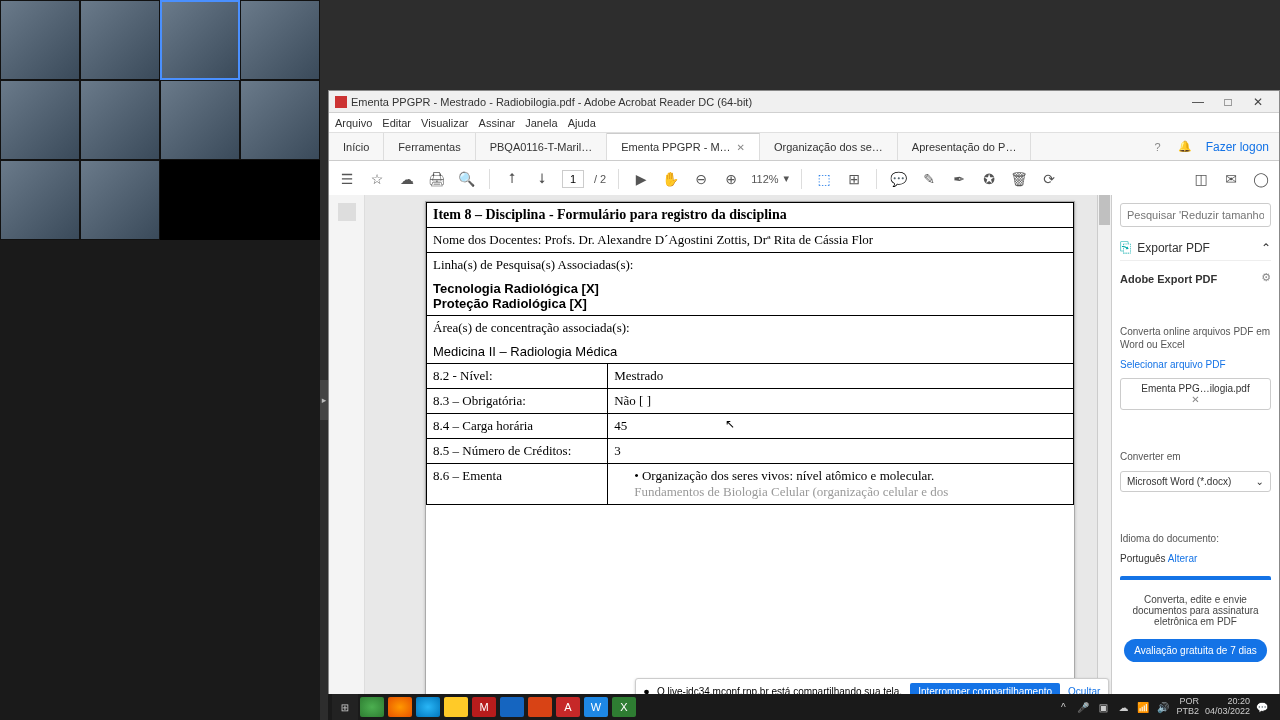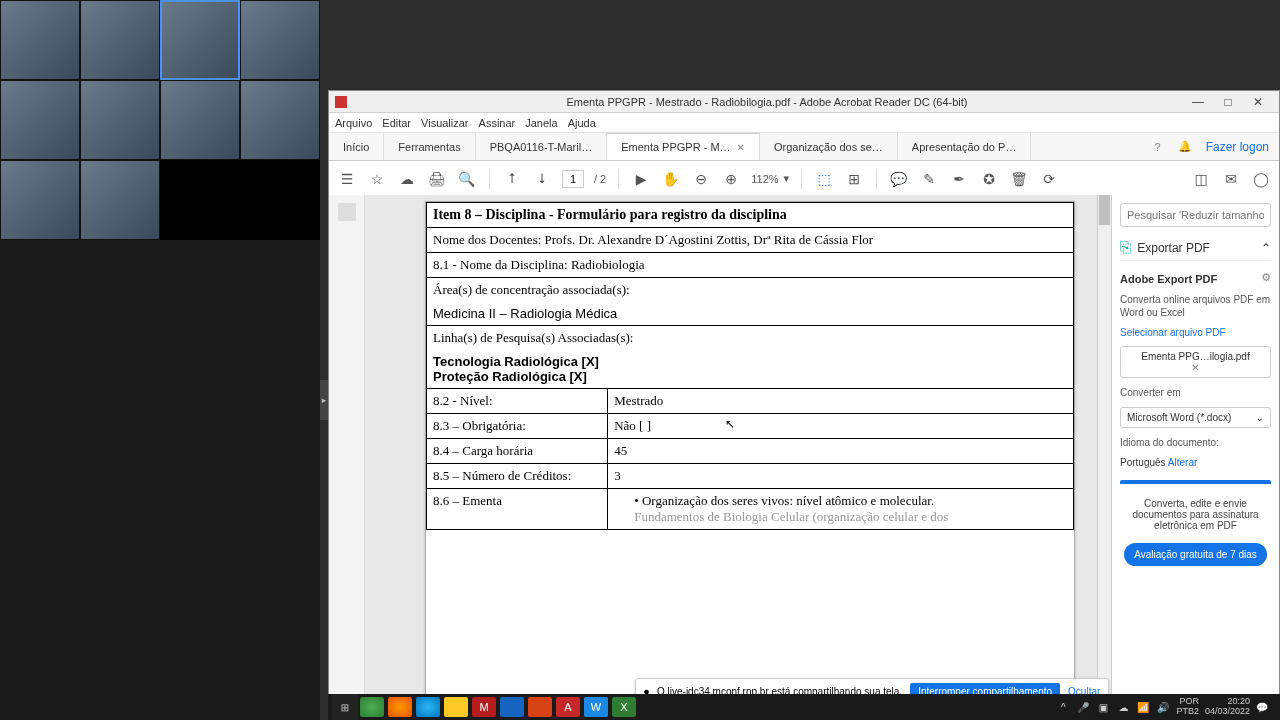--- a/index.html
+++ b/index.html
@@ -6,21 +6,21 @@
   body { font-family: Arial, sans-serif; background: #2d2d2d; width: 1280px; height: 720px; overflow: hidden; position: relative; }
   .video-grid { position: absolute; top: 0; left: 0; width: 320px; height: 240px; display: flex; flex-wrap: wrap; background: #000; }
   .video-tile { width: 80px; height: 80px; background: linear-gradient(135deg,#6a7a8a,#3a4a5a); border: 1px solid #111; display:flex; align-items:center; justify-content:center; font-size:8px; color:#ccc;}
   .video-tile.highlight { border: 2px solid #4a90ff; }
   .video-tile.empty { background:#000; border:1px solid #000;}
   .below-video { position: absolute; top: 240px; left: 0; width: 320px; bottom: 0; background: #1a1a1a; }
   .arrow-tab { position:absolute; left:320px; top:380px; width:8px; height:40px; background:#444; color:#bbb; font-size:9px; display:flex; align-items:center; justify-content:center;}
   .acrobat-window { position: absolute; top: 90px; left: 328px; right: 0; bottom: 0; background: #fff; border: 1px solid #888; }
   .titlebar { height: 22px; background: #f0f0f0; display: flex; align-items: center; padding: 0 6px; border-bottom: 1px solid #d0d0d0; font-size: 11px; color: #333; }
   .titlebar .pdf-icon { width: 12px; height: 12px; background: #c33; margin-right: 4px; }
-  .titlebar-title { flex: 1; text-align: center; }
+  .titlebar-title { flex: 1; }
   .win-btns { display: flex; }
   .win-btn { width: 30px; height: 18px; display:flex; align-items:center; justify-content:center; font-size:12px; color:#444; cursor:pointer;}
   .menubar { height: 20px; display: flex; align-items: center; padding: 0 6px; font-size: 11px; color: #333; gap: 10px; border-bottom:1px solid #e0e0e0;}
   .menubar span{cursor:pointer;}
   .tabbar { height: 28px; display: flex; align-items: stretch; background: #f7f7f7; border-bottom: 1px solid #ccc; font-size: 11px;}
   .tab { padding: 0 14px; display: flex; align-items: center; border-right: 1px solid #ddd; color: #333; cursor:pointer; position:relative;}
   .tab.home{font-weight:normal;}
   .tab.active { background: #fff; border-top:1px solid #ccc;}
   .tab .close-x { margin-left:6px; font-size:10px; color:#888;}
   .tab-right { margin-left: auto; display: flex; align-items: center; padding: 0 10px; gap: 12px; }
@@ -45,21 +45,21 @@
   .scrollbar-v{position:absolute;right:0;top:0;width:14px;bottom:0;background:#f0f0f0;border-left:1px solid #ccc;}
   .scrollbar-v .thumb{position:absolute;top:0;left:1px;right:1px;height:30px;background:#c0c0c0;}
   .scrollbar-v .arrow{position:absolute;left:0;right:0;height:14px;display:flex;align-items:center;justify-content:center;font-size:9px;color:#666;}
   .scrollbar-v .arrow.down{bottom:0;}
   .right-panel{width:168px;background:#fff;border-left:1px solid #ccc;padding:8px;font-size:11px;color:#333;display:flex;flex-direction:column;gap:8px;}
   .search-box{width:100%;height:24px;border:1px solid #ccc;border-radius:3px;padding:0 6px;font-size:11px;color:#999;}
   .export-header{display:flex;align-items:center;gap:6px;color:#333;font-size:12px;padding:4px 0;border-bottom:1px solid #eee;cursor:pointer;}
   .export-header .exp-icon{color:#0aa;font-size:14px;}
   .export-title{flex:1;}
   .panel-sub{font-weight:bold;font-size:11px;margin-top:4px;}
-  .panel-text{font-size:10px;color:#555;line-height:1.3;}
+  .panel-text{font-size:10px;color:#555;line-height:1.3;margin-top:32px;}
   .panel-link{color:#1473e6;font-size:10px;cursor:pointer;}
   .file-chip{border:1px solid #ccc;border-radius:3px;padding:4px 6px;display:flex;align-items:center;justify-content:space-between;font-size:10px;flex-direction:column;}
   .file-chip .x{color:#888;cursor:pointer;}
   .select-box{border:1px solid #ccc;border-radius:3px;padding:4px 6px;display:flex;align-items:center;justify-content:space-between;font-size:10px;cursor:pointer;}
   .panel-bottom-text{font-size:10px;text-align:center;color:#444;margin-top:6px;}
   .blue-pill{background:#1473e6;color:#fff;font-size:10px;padding:6px 10px;border-radius:14px;text-align:center;cursor:pointer;margin:4px auto;width:fit-content;}
   .share-bar{position:absolute;bottom:14px;left:270px;display:flex;align-items:center;gap:8px;background:#fff;border:1px solid #ccc;border-radius:3px;padding:4px 8px;font-size:10px;box-shadow:0 1px 3px rgba(0,0,0,0.2);}
   .share-bar .btn-blue{background:#1473e6;color:#fff;padding:3px 8px;border-radius:2px;cursor:pointer;}
   .share-bar .btn-link{color:#1473e6;cursor:pointer;}
   .taskbar{position:absolute;left:328px;right:0;bottom:0;height:26px;background:#1a1a1a;display:flex;align-items:center;padding:0 4px;font-size:10px;color:#ccc;}
@@ -172,35 +172,32 @@
       <div class="page">
         <table class="doc-table">
           <tbody>
               <tr>
                 <td colspan="2" class="doc-title">Item 8 – Disciplina - Formulário para registro da disciplina</td>
               </tr>
           <tr>
                 <td colspan="2">Nome dos Docentes: Profs. Dr. Alexandre D´Agostini Zottis, Drª Rita de Cássia Flor</td>
               </tr>
           <tr>
-                <td colspan="2">8.1 - Nome da Disciplina: Radiobiologia</td>
-              </tr>
-          <tr>
-                <td colspan="2">
-            <div>Área(s) de concentração associada(s):</div>
-            <div style="height:8px"></div>
-            <div class="sansbold" style="font-weight:normal">Medicina II – Radiologia Médica</div>
-          </td>
-              </tr>
-          <tr>
                 <td colspan="2">
             <div>Linha(s) de Pesquisa(s) Associadas(s):</div>
             <div style="height:8px"></div>
             <div class="sansbold">Tecnologia Radiológica   [X]</div>
             <div class="sansbold">Proteção Radiológica     [X]</div>
+          </td>
+              </tr>
+          <tr>
+                <td colspan="2">
+            <div>Área(s) de concentração associada(s):</div>
+            <div style="height:8px"></div>
+            <div class="sansbold" style="font-weight:normal">Medicina II – Radiologia Médica</div>
           </td>
               </tr>
           <tr>
                 <td style="width:28%">8.2 - Nível:</td>
                 <td>Mestrado</td>
               </tr>
           <tr>
                 <td>8.3 – Obrigatória:</td>
                 <td>Não [   ]</td>
               </tr>

